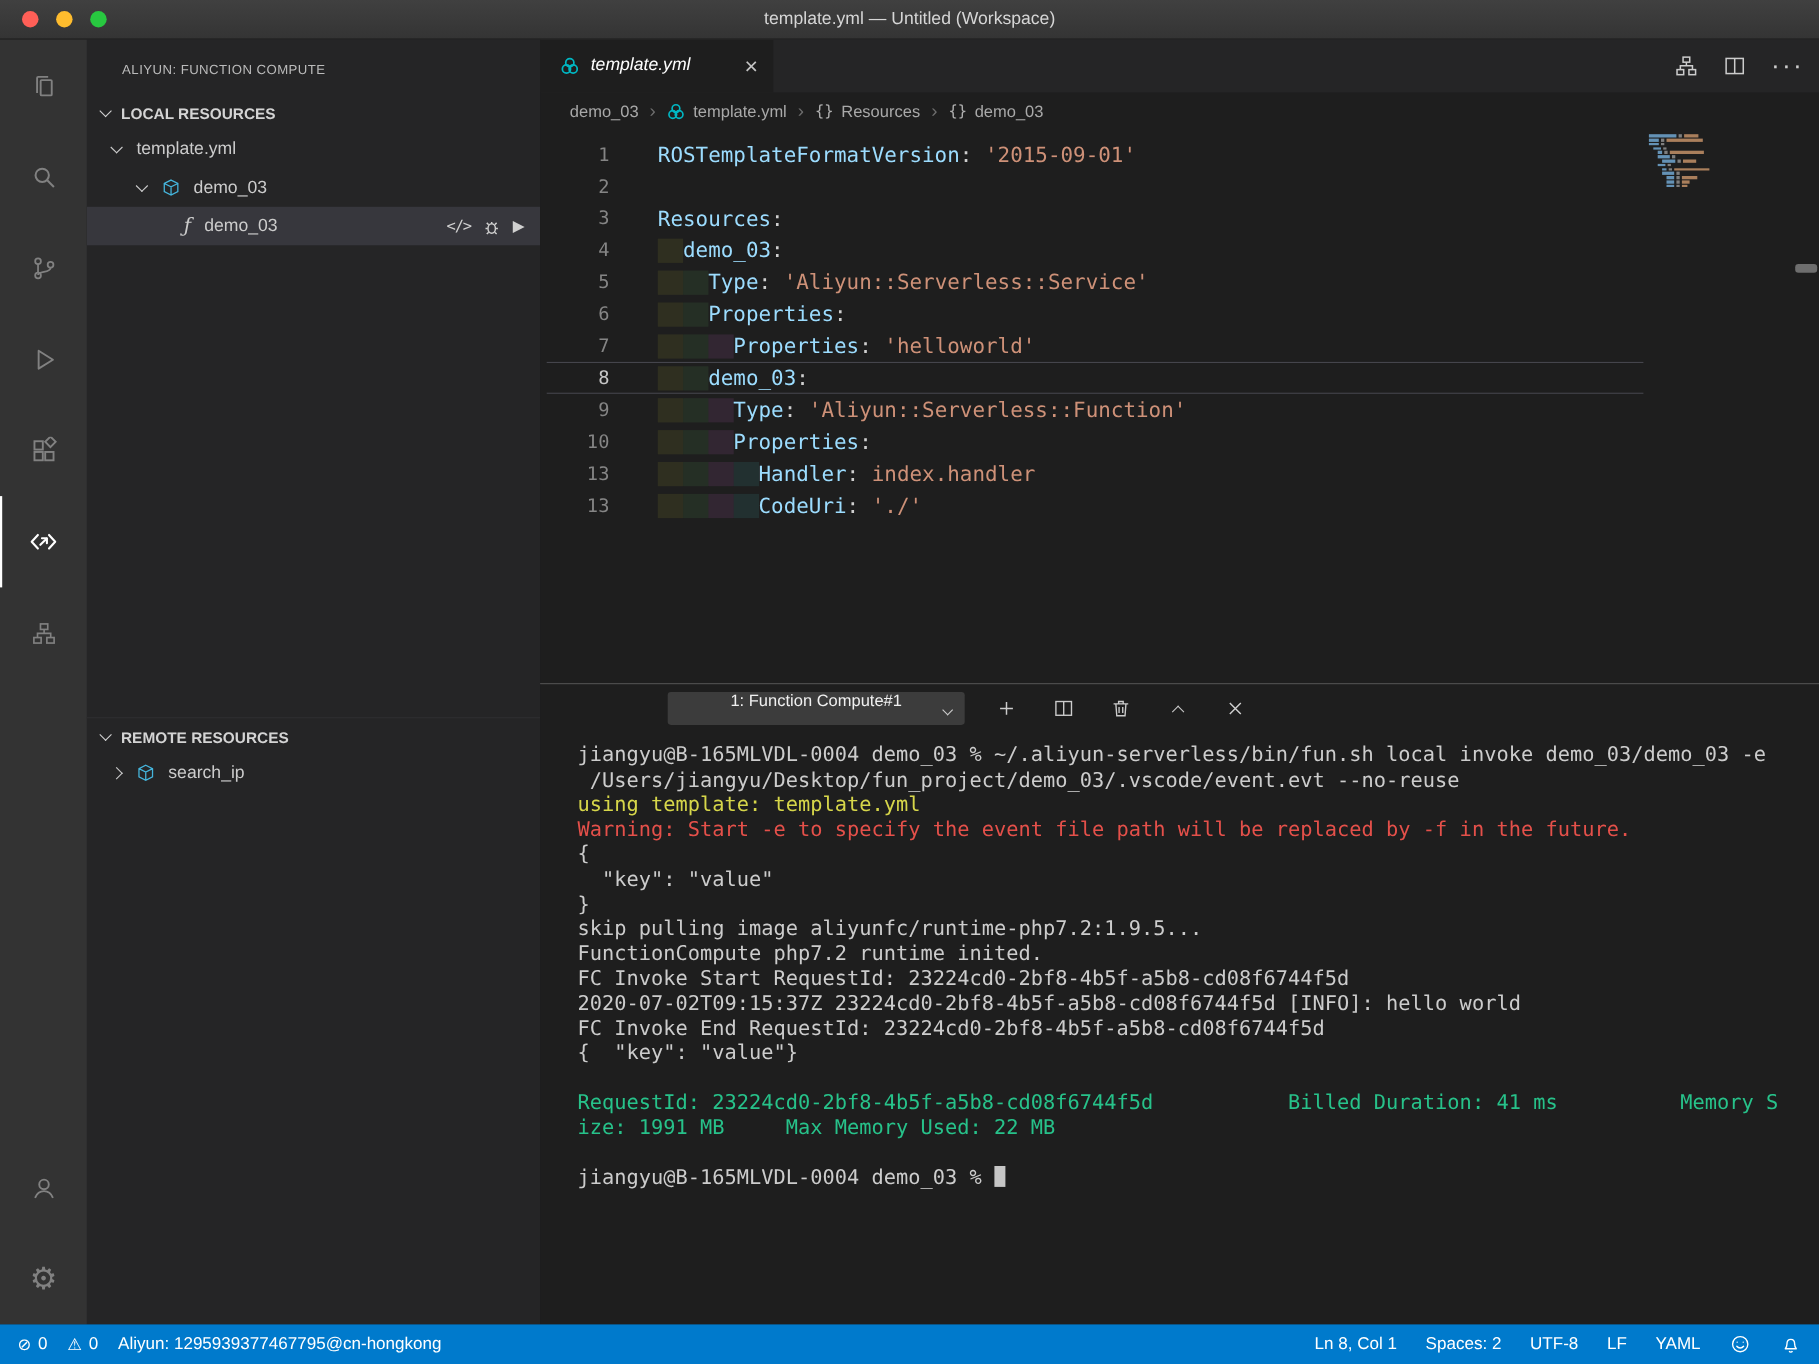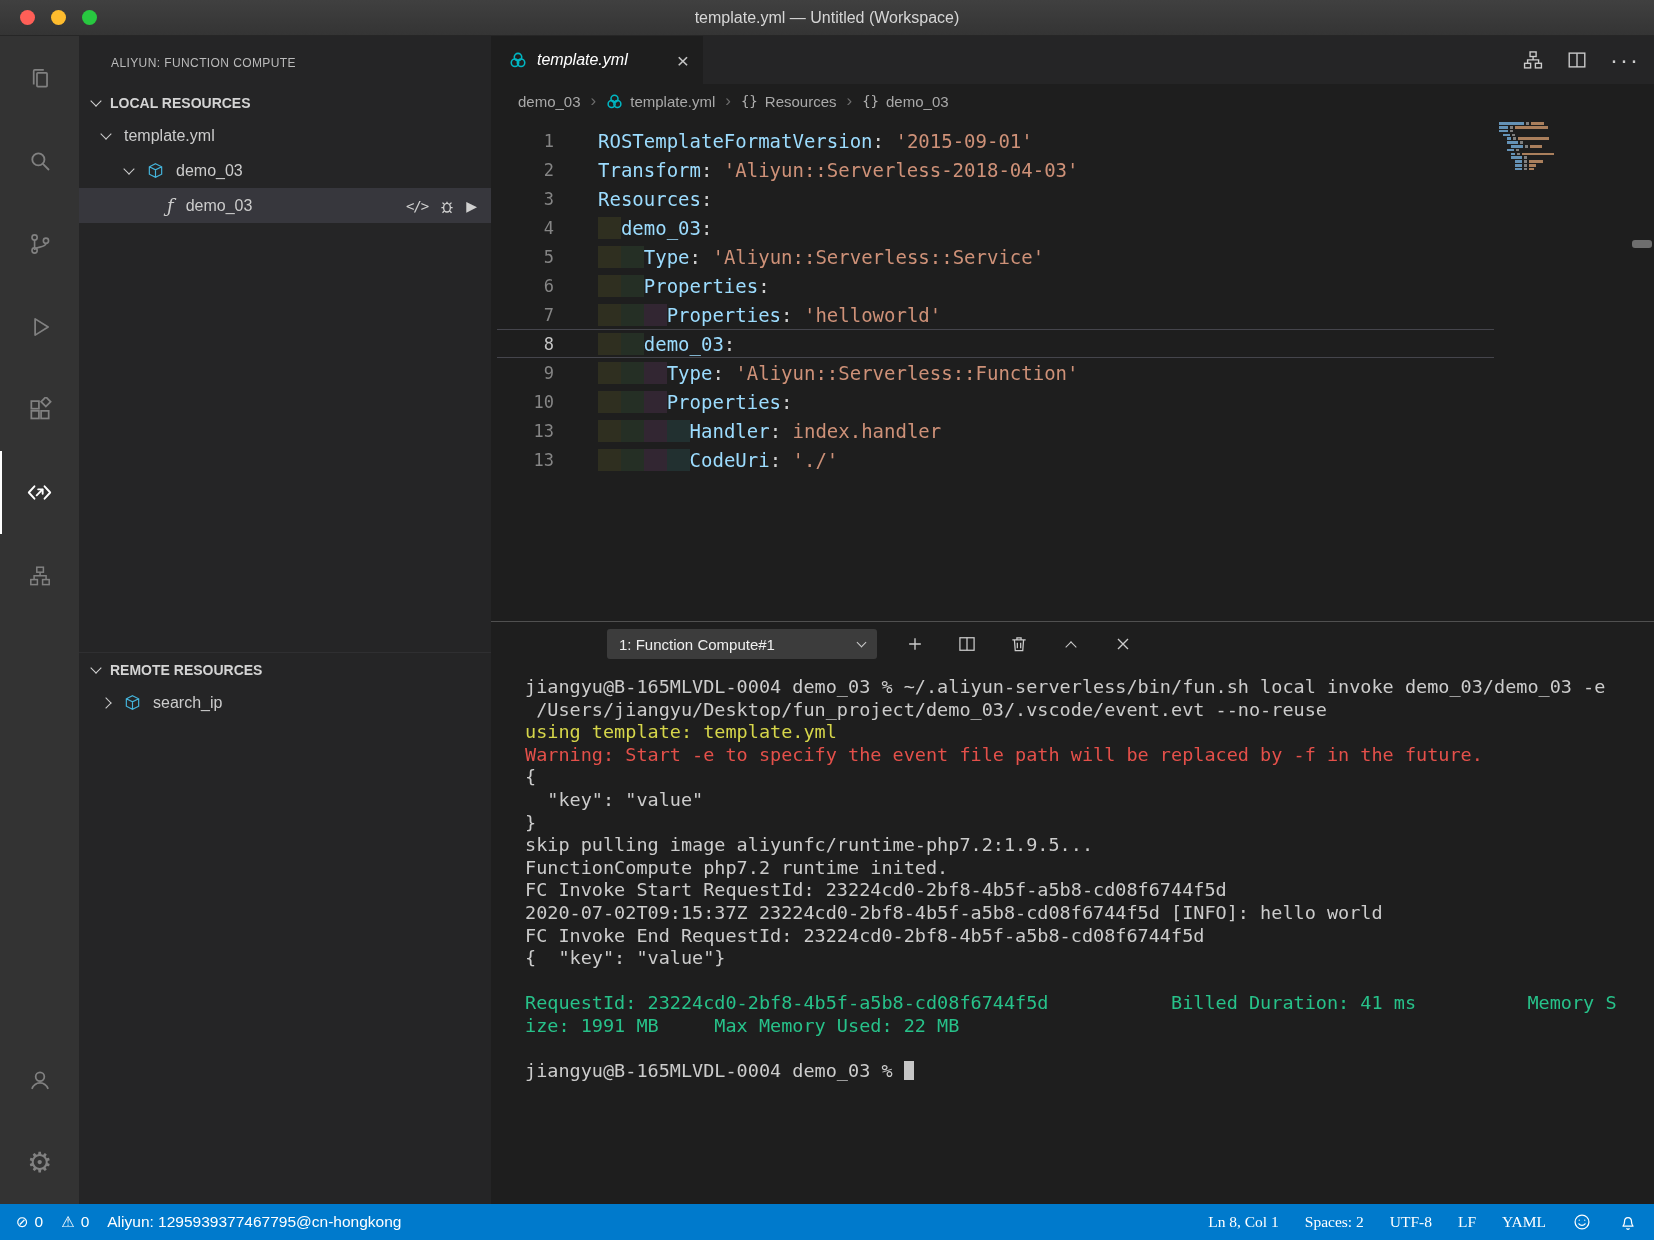--- a/index.html
+++ b/index.html
@@ -82,38 +82,38 @@
   .overview-marker { position: absolute; right: 2px; top: 122px; width: 20px; height: 8px; background: rgba(190,190,190,.5); border-radius: 3px; }
 
   
   .panel { flex: 0 0 583px; border-top: 1px solid #505050; display: flex; flex-direction: column; min-height: 0; }
   .panel-header { flex: 0 0 44px; display: flex; align-items: center; padding: 0 18px 0 34px; }
   .panel-tabs { display: flex; gap: 30px; }
   .panel-tab { color: #9a9a9a; font-size: 14px; letter-spacing: .4px; cursor: pointer; height: 44px;
                display: flex; align-items: center; border-bottom: 1.5px solid transparent; }
   .panel-tab.active { color: #e7e7e7; border-bottom-color: #e7e7e7; }
   .terminal-select { margin-left: 82px; width: 270px; height: 30px; background: #3c3c3c; color: #f0f0f0; font-size: 15px;
-                     display: flex; align-items: center; padding: 0 12px; border-radius: 3px; cursor: pointer; }
+                     display: flex; align-items: center; padding: 0 12px; border-radius: 3px; cursor: pointer; flex-direction: column; }
   .terminal-select .chev { width: 7px; height: 7px; border-width: 1.4px; margin-left: auto; color: #cccccc; }
   .panel-actions { display: flex; align-items: center; gap: 24px; margin-left: 24px; color: #cccccc; }
   .panel-actions .icon-btn { width: 28px; height: 28px; }
 
   .terminal { flex: 1; padding: 10px 0 0 34px; font-family: "DejaVu Sans Mono", "Liberation Mono", monospace;
               font-size: 18.5px; overflow: hidden; cursor: text; }
   .t-line { min-height: 22.6px; line-height: 22.6px; white-space: pre; color: #cccccc; }
   .t-line.y { color: var(--t-yellow); } .t-line.r { color: var(--t-red); } .t-line.g { color: var(--t-green); }
   .cursor { display: inline-block; width: 10px; height: 19px; background: #c6c6c6; vertical-align: -3px; }
 
   
   .statusbar { flex: 0 0 36px; background: var(--sb); color: #ffffff; display: flex; align-items: center;
                font-size: 15.5px; padding: 0 16px; }
   .sb-left { display: flex; align-items: center; gap: 18px; }
   .sb-item { display: flex; align-items: center; gap: 6px; cursor: pointer; white-space: nowrap; }
   .sb-right { margin-left: auto; display: flex; align-items: center; gap: 26px; }
-  .sb-texts { display: flex; align-items: flex-start; gap: 26px; font-family: Liberation Serif, serif; }
+  .sb-texts { display: flex; align-items: flex-start; gap: 26px; }
   .sb-ico { font-size: 15px; }
 </style>
 </head>
 <body>
 
 <div class="window">
 
   <div class="titlebar">
     <div class="traffic">
       <span class="tl close"></span>
@@ -307,21 +307,21 @@
           <span class="bc-sep">›</span>
           <span class="bc-item">
             <span class="braces">{}</span>
             <span>demo_03</span>
           </span>
         </div>
 
       <div class="editor">
         <div id="code-lines">
             <div class="code-line"><span class="ln">1</span><span class="code-text"><span class="tok-k">ROSTemplateFormatVersion</span><span class="tok-p">: </span><span class="tok-s">'2015-09-01'</span></span></div>
-            <div class="code-line"><span class="ln">2</span><span class="code-text"><span class="tok-k">Transform</span><span class="tok-p">: </span><span class="tok-s">'Aliyun::Serverless-2018-04-03'</span></span></div>
+            <div class="code-line"><span class="ln">2</span></div>
             <div class="code-line"><span class="ln">3</span><span class="code-text"><span class="tok-k">Resources</span><span class="tok-p">:</span></span></div>
             <div class="code-line"><span class="ln">4</span><span class="code-text"><span class="ind ind1">  </span><span class="tok-k">demo_03</span><span class="tok-p">:</span></span></div>
             <div class="code-line"><span class="ln">5</span><span class="code-text"><span class="ind ind1">  </span><span class="ind ind2">  </span><span class="tok-k">Type</span><span class="tok-p">: </span><span class="tok-s">'Aliyun::Serverless::Service'</span></span></div>
             <div class="code-line"><span class="ln">6</span><span class="code-text"><span class="ind ind1">  </span><span class="ind ind2">  </span><span class="tok-k">Properties</span><span class="tok-p">:</span></span></div>
             <div class="code-line"><span class="ln">7</span><span class="code-text"><span class="ind ind1">  </span><span class="ind ind2">  </span><span class="ind ind3">  </span><span class="tok-k">Properties</span><span class="tok-p">: </span><span class="tok-s">'helloworld'</span></span></div>
             <div class="code-line current"><span class="ln">8</span><span class="code-text"><span class="ind ind1">  </span><span class="ind ind2">  </span><span class="tok-k">demo_03</span><span class="tok-p">:</span></span></div>
             <div class="code-line"><span class="ln">9</span><span class="code-text"><span class="ind ind1">  </span><span class="ind ind2">  </span><span class="ind ind3">  </span><span class="tok-k">Type</span><span class="tok-p">: </span><span class="tok-s">'Aliyun::Serverless::Function'</span></span></div>
             <div class="code-line"><span class="ln">10</span><span class="code-text"><span class="ind ind1">  </span><span class="ind ind2">  </span><span class="ind ind3">  </span><span class="tok-k">Properties</span><span class="tok-p">:</span></span></div>
             <div class="code-line"><span class="ln">13</span><span class="code-text"><span class="ind ind1">  </span><span class="ind ind2">  </span><span class="ind ind3">  </span><span class="ind ind4">  </span><span class="tok-k">Handler</span><span class="tok-p">: </span><span class="tok-s">index.handler</span></span></div>
             <div class="code-line"><span class="ln">13</span><span class="code-text"><span class="ind ind1">  </span><span class="ind ind2">  </span><span class="ind ind3">  </span><span class="ind ind4">  </span><span class="tok-k">CodeUri</span><span class="tok-p">: </span><span class="tok-s">'./'</span></span></div>

